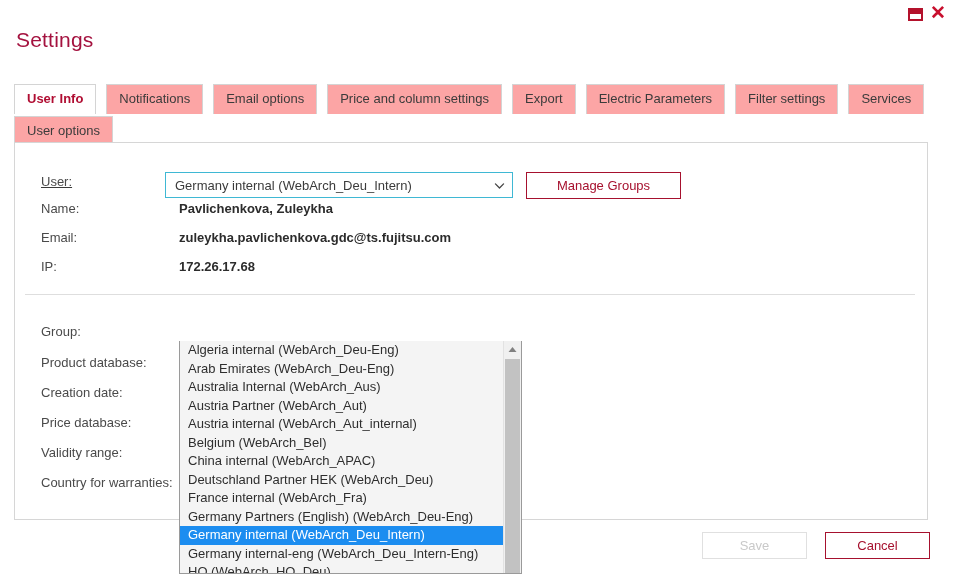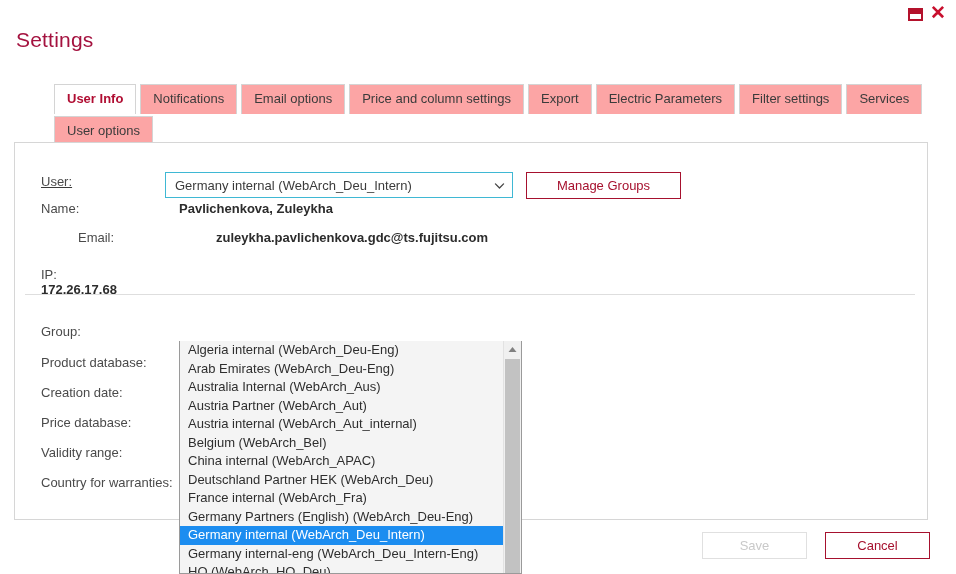--- a/index.html
+++ b/index.html
@@ -67,22 +67,21 @@
   
   #tabstrip {
     position: absolute;
     left: 14px;
     top: 84px;
     width: 928px;
   }
   .tab-row {
     display: flex;
     align-items: flex-start;
-    gap: 4px;
-    margin-left: 40px;
+    gap: 10px;
   }
   .tab {
     background: #fca5a5;
     border: 1px solid #d4d4d4;
     border-bottom: none;
     padding: 6px 12px 7px 12px;
     font-size: 13px;
     color: #3b3b3b;
     cursor: pointer;
     white-space: nowrap;
@@ -123,22 +122,22 @@
     color: #4a4a4a;
   }
   .field-value {
     font-size: 13px;
     font-weight: bold;
     color: #2c2c2c;
   }
 
   #row-user   { left: 26px; top: 31px; text-decoration: underline; }
   #row-name   { left: 26px; top: 58px; }
-  #row-email  { left: 26px; top: 87px; margin-left: 37px; }
-  #row-ip     { left: 26px; top: 124px; flex-direction: column; }
+  #row-email  { left: 26px; top: 87px; }
+  #row-ip     { left: 26px; top: 116px; }
 
   #section-divider {
     position: absolute;
     left: 10px;
     top: 151px;
     width: 890px;
     height: 1px;
     background: #dedede;
   }
 

